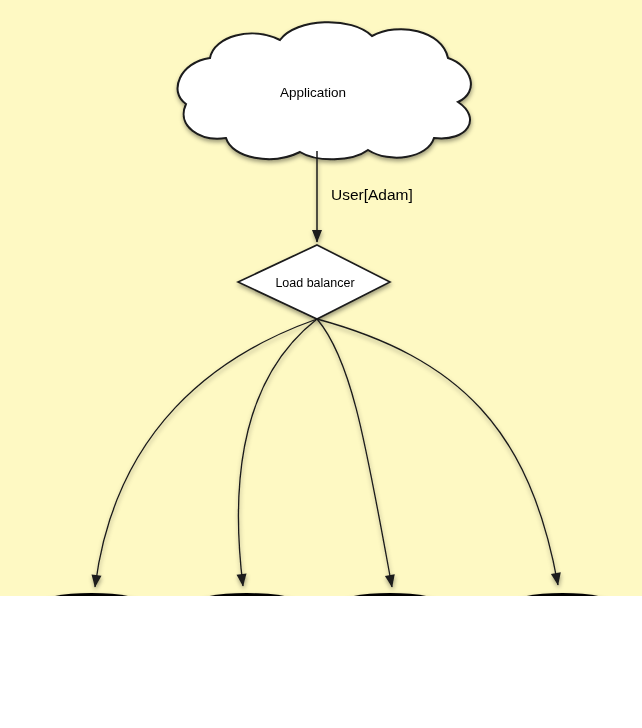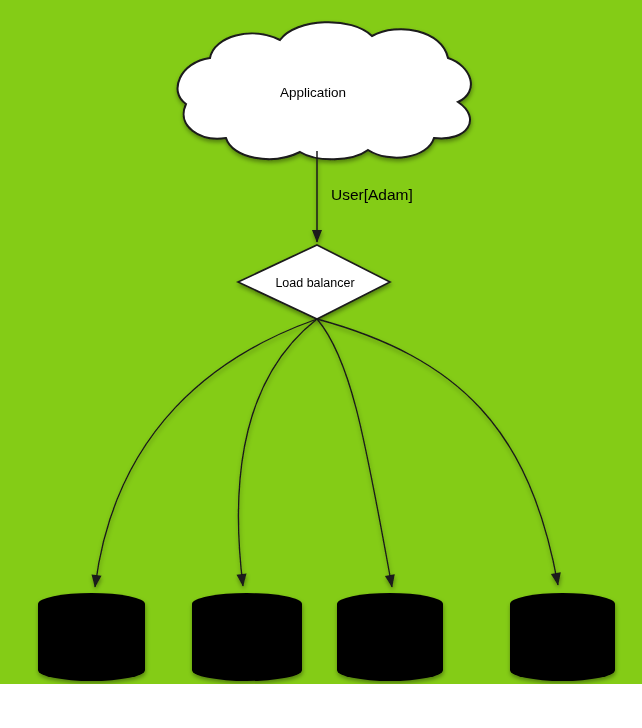--- a/index.html
+++ b/index.html
@@ -3,22 +3,22 @@
 <meta charset="utf-8">
 <style>
   html, body {
     margin: 0;
     padding: 0;
     background: #ffffff;
   }
   .stage {
     position: relative;
     width: 642px;
-    height: 684px;
-    background: #84cc16;
+    height: 596px;
+    background: #fef9c3;
     overflow: hidden;
     font-family: "Liberation Sans", sans-serif;
   }
   svg { display: block; }
   .shape {
     fill: #ffffff;
     stroke: #1a1a1a;
   }
   .cloud-shape   { stroke-width: 2; }
   .diamond-shape { stroke-width: 1.6; }

